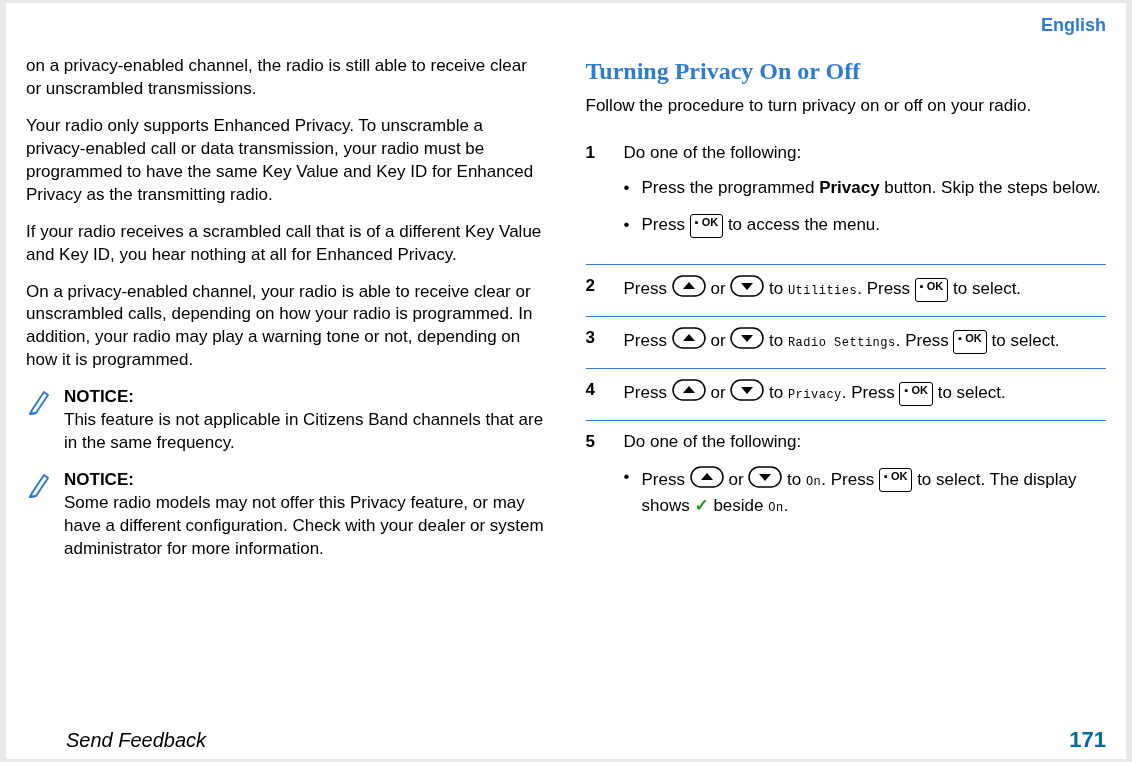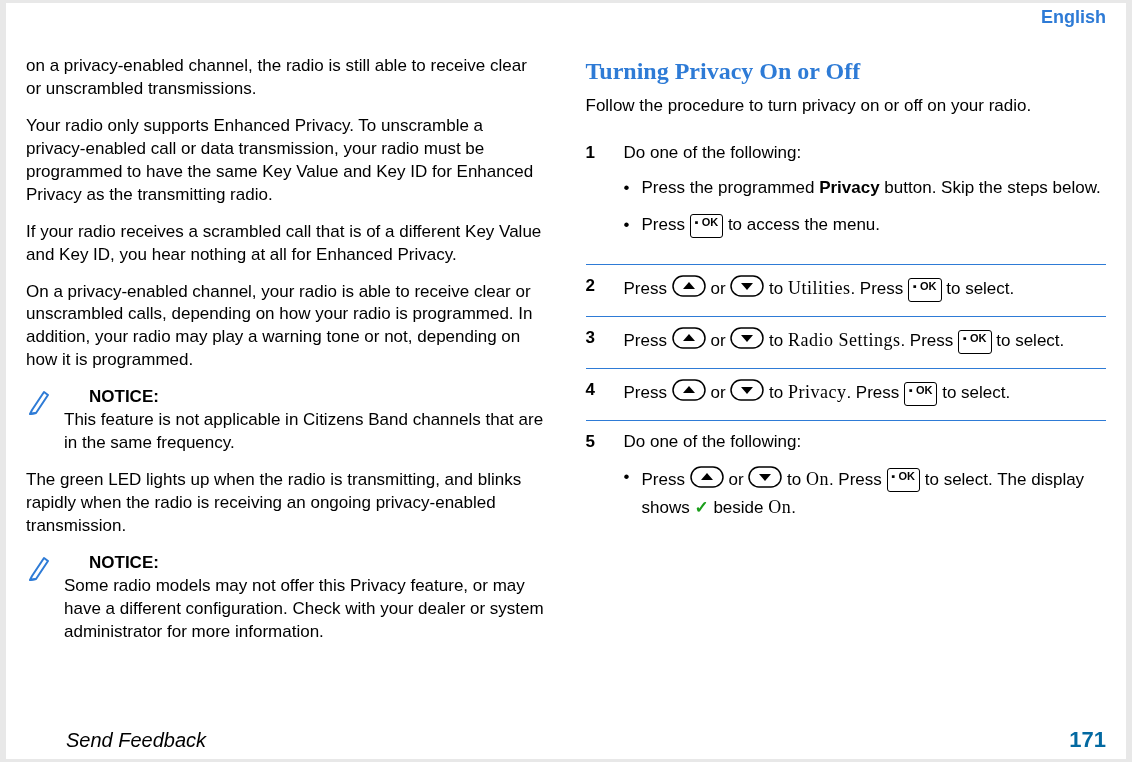--- a/index.html
+++ b/index.html
@@ -15,21 +15,21 @@
     background: #fff;
     width: 1120px;
     height: 756px;
     margin: 3px auto;
     position: relative;
     padding: 10px 20px 0 20px;
   }
   .lang {
     position: absolute;
     right: 20px;
-    top: 4px;
+    top: 12px;
     color: #2e7bd6;
     font-weight: bold;
     font-size: 18px;
   }
   .columns {
     display: flex;
     gap: 39px;
     margin-top: 42px;
   }
   .col {
@@ -37,21 +37,21 @@
     font-size: 17px;
     line-height: 1.35;
   }
   .col p { margin: 0 0 14px 0; }
   .notice {
     display: flex;
     gap: 10px;
     margin: 8px 0 14px 0;
   }
   .notice svg { flex: 0 0 auto; margin-top: 2px; }
-  .notice-body .nt { font-weight: bold; margin-left: 25px; }
+  .notice-body .nt { font-weight: bold; }
   h2.section {
     color: #2e7bd6;
     font-size: 24px;
     font-weight: bold;
     margin: 0 0 8px 0;
     font-family: Liberation Serif, serif;
   }
   ol.steps { list-style: none; padding: 0; margin: 8px 0 0 0; }
   ol.steps > li {
     display: flex;
@@ -59,21 +59,21 @@
     padding: 10px 0 12px 0;
     gap: 14px;
   }
   ol.steps > li:first-child { border-top: none; }
   ol.steps > li > .num { font-weight: bold; width: 16px; flex-shrink: 0; }
   ol.steps > li > .body { flex: 1; margin-left: 8px; }
   ul.sub { list-style: none; padding: 0; margin: 12px 0 0 0; }
   ul.sub > li { display: flex; gap: 10px; margin-bottom: 14px; }
   ul.sub > li > .bul { width: 8px; flex-shrink: 0; }
   ul.sub > li > .bc { flex: 1; }
-  .mono { font-family: Liberation Serif, serif; font-size: 18px; letter-spacing: 0.5px; }
+  .mono { font-family: Liberation Mono, monospace; font-size: 12px; letter-spacing: 0.5px; }
   .icon-btn {
     display: inline-block;
     border: 1.5px solid #000;
     border-radius: 3px;
     padding: 0 4px;
     font-size: 11px;
     font-weight: bold;
     height: 24px;
     line-height: 15px;
     vertical-align: middle;
@@ -114,21 +114,20 @@
         <svg width="28" height="28" viewBox="0 0 28 28">
             <path d="M6 22 L18 4 L22 7 L10 25 L4 26 Z" fill="none" stroke="#2e7bd6" stroke-width="2" stroke-linejoin="round"></path>
             <line x1="4" y1="26" x2="10" y2="25" stroke="#2e7bd6" stroke-width="2"></line>
           </svg>
         <div class="notice-body">
           <span class="nt">NOTICE:</span><br>
           <span>This feature is not applicable in Citizens Band channels that are in the same frequency.</span>
         </div>
       </div>
 
-      <p>The green LED lights up when the radio is transmitting, and blinks rapidly when the radio is receiving an ongoing privacy-enabled transmission.</p>
 
       <div class="notice">
         <svg width="28" height="28" viewBox="0 0 28 28">
             <path d="M6 22 L18 4 L22 7 L10 25 L4 26 Z" fill="none" stroke="#2e7bd6" stroke-width="2" stroke-linejoin="round"></path>
             <line x1="4" y1="26" x2="10" y2="25" stroke="#2e7bd6" stroke-width="2"></line>
           </svg>
         <div class="notice-body">
           <span class="nt">NOTICE:</span><br>
           <span>Some radio models may not offer this Privacy feature, or may have a different configuration. Check with your dealer or system administrator for more information.</span>
         </div>

